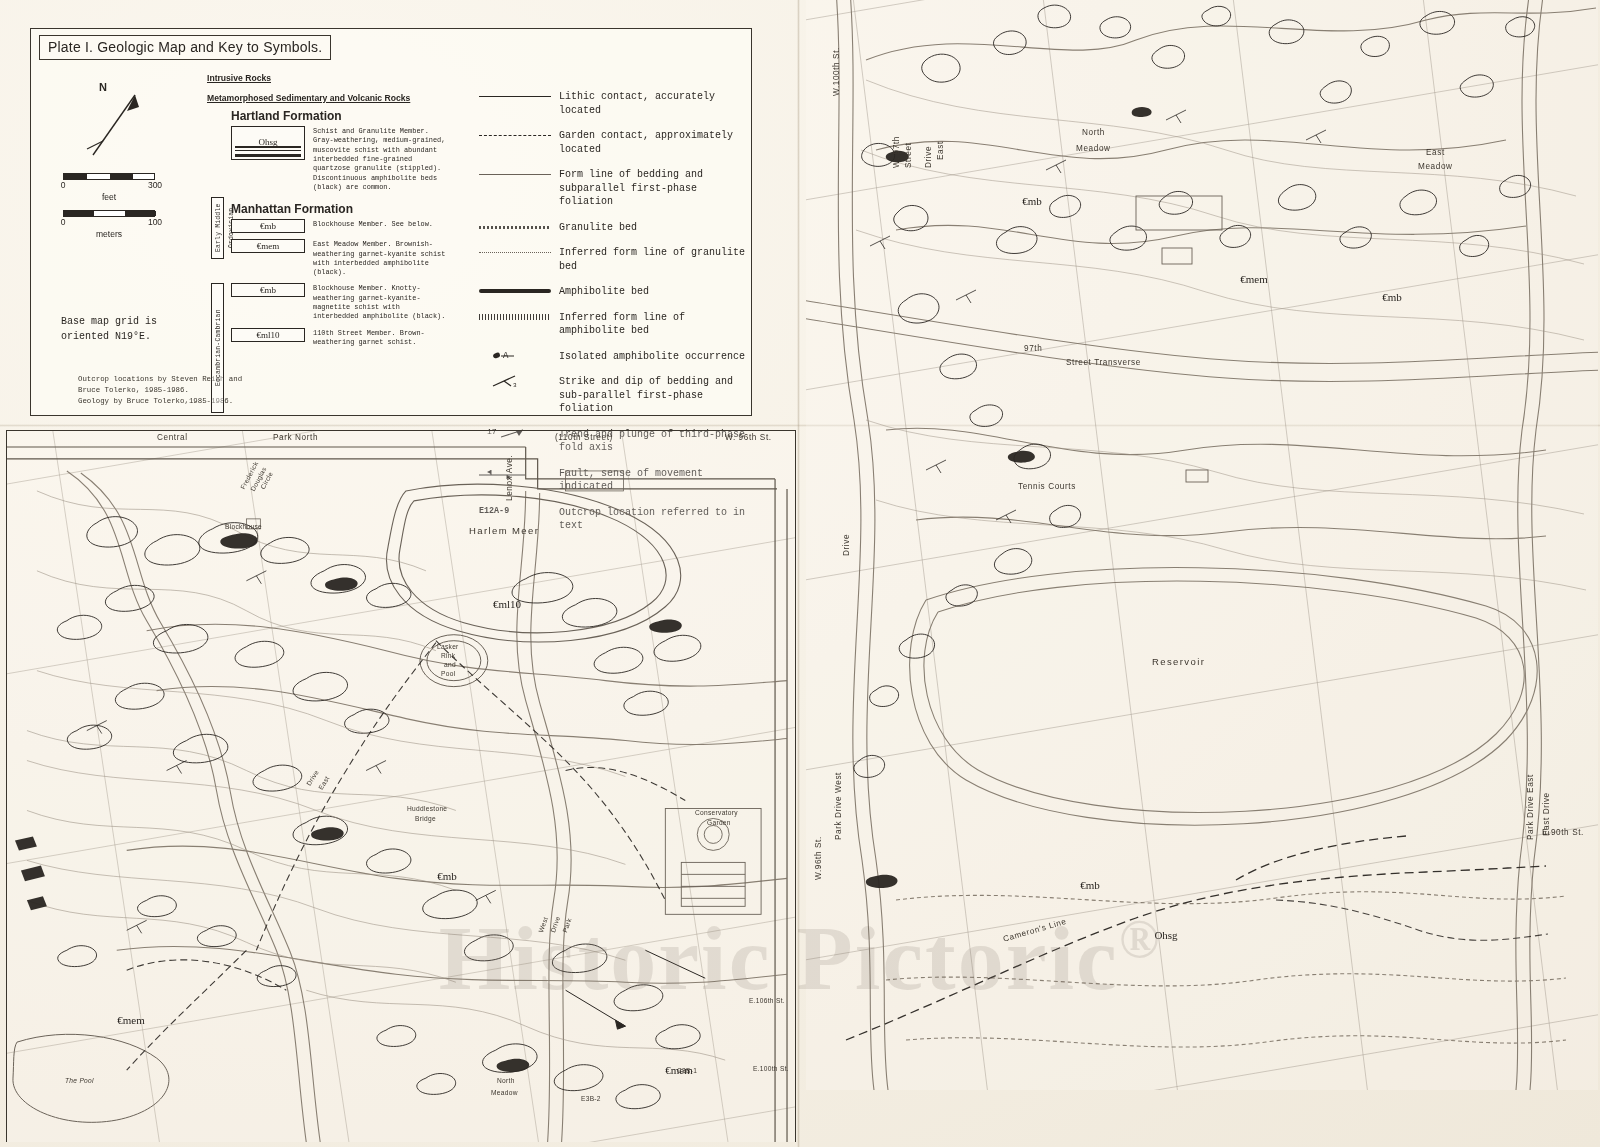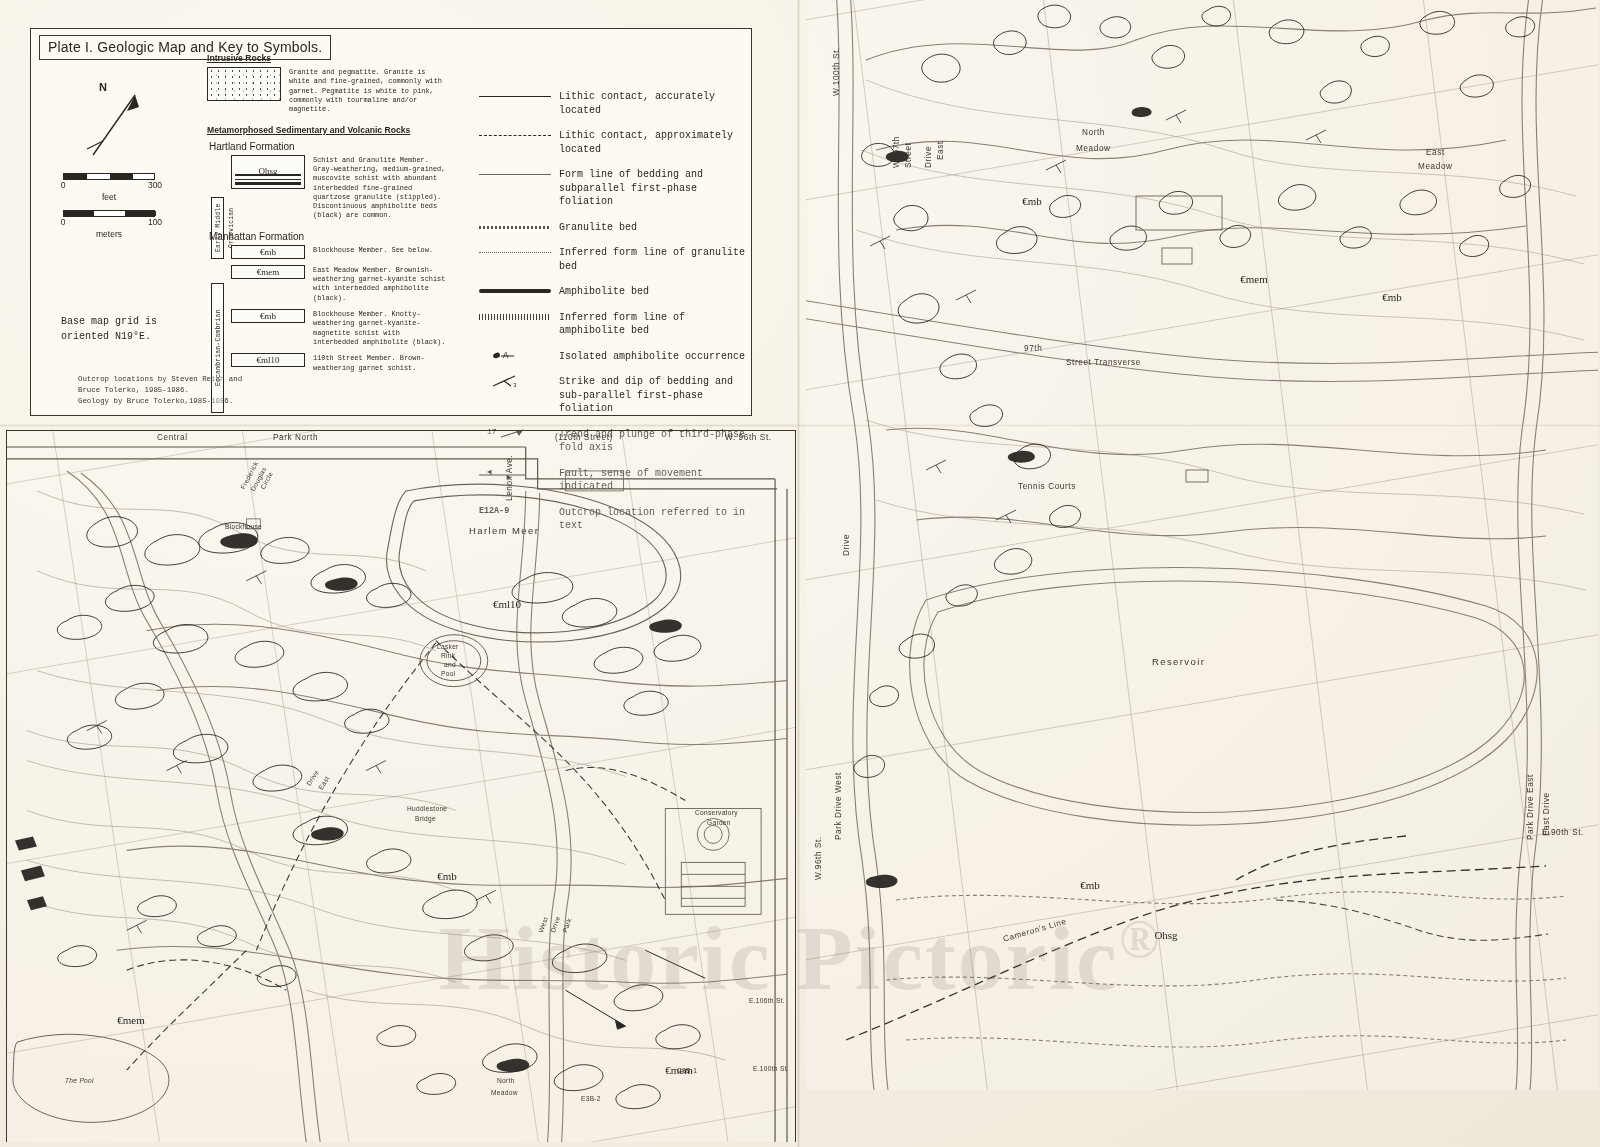--- a/index.html
+++ b/index.html
@@ -116,33 +116,33 @@
     line-height: 1.5;
     font-family: "Liberation Mono", monospace;
     color: #3a352d;
     margin-left: 23px;
   }
 
   
   #units {
     position: absolute;
     left: 176px;
-    top: 24px;
+    top: 44px;
     width: 240px;
   }
   .unit-head {
     font-size: 8.6px;
     font-weight: bold;
     text-decoration: underline;
     margin-bottom: 4px;
   }
   .fm-head {
-    font-size: 10px;
-    font-weight: normal;
-    margin: 6px 0 3px 2px;
+    font-size: 12px;
+    font-weight: bold;
+    margin: 6px 0 3px 24px;
   }
   .unit-row {
     display: flex;
     align-items: flex-start;
     margin-bottom: 6px;
   }
   .swatch {
     width: 74px;
     height: 34px;
     border: 1px solid #2a2622;
@@ -352,26 +352,20 @@
     <div id="credits" style="white-space:pre;">Outcrop locations by Steven Reich and
 Bruce Tolerko, 1985-1986.
 Geology by Bruce Tolerko,1985-1986.</div>
 
     <div class="agebar" id="age-ord">Early Middle Ordovician</div>
     <div class="agebar" id="age-cam">Eocambrian-Cambrian</div>
 
     <div id="units">
 
       <div class="unit-head">Intrusive Rocks</div>
-      <div class="unit-row">
-        <div class="swatch">
-            <div class="stipple"></div>
-          </div>
-        <div class="unit-text">Granite and pegmatite. Granite is white and fine-grained, commonly with garnet. Pegmatite is white to pink, commonly with tourmaline and/or magnetite.</div>
-      </div>
 
       <div class="unit-head" style="margin-top:10px;">Metamorphosed Sedimentary and Volcanic Rocks</div>
       <div class="fm-head">Hartland Formation</div>
       <div class="unit-row" style="margin-left:24px;">
         <div class="swatch ohsg-swatch">
           <div style="position:absolute;left:0;right:0;top:4px;text-align:center;">
             <span class="lbl">Ohsg</span>
           </div>
           <div class="band b1"></div>
             <div class="band b2"></div>
@@ -417,21 +411,21 @@
         <div class="sym-art">
             <div class="l-solid"></div>
           </div>
         <div class="sym-txt">Lithic contact, accurately located</div>
       </div>
 
       <div class="sym-row">
         <div class="sym-art">
             <div class="l-dash"></div>
           </div>
-        <div class="sym-txt">Lithic contact, approximately located</div>
+        <div class="sym-txt">Garden contact, approximately located</div>
       </div>
 
       <div class="sym-row">
         <div class="sym-art">
             <div class="l-thin"></div>
           </div>
         <div class="sym-txt">Form line of bedding and subparallel first-phase foliation</div>
       </div>
 
       <div class="sym-row">

